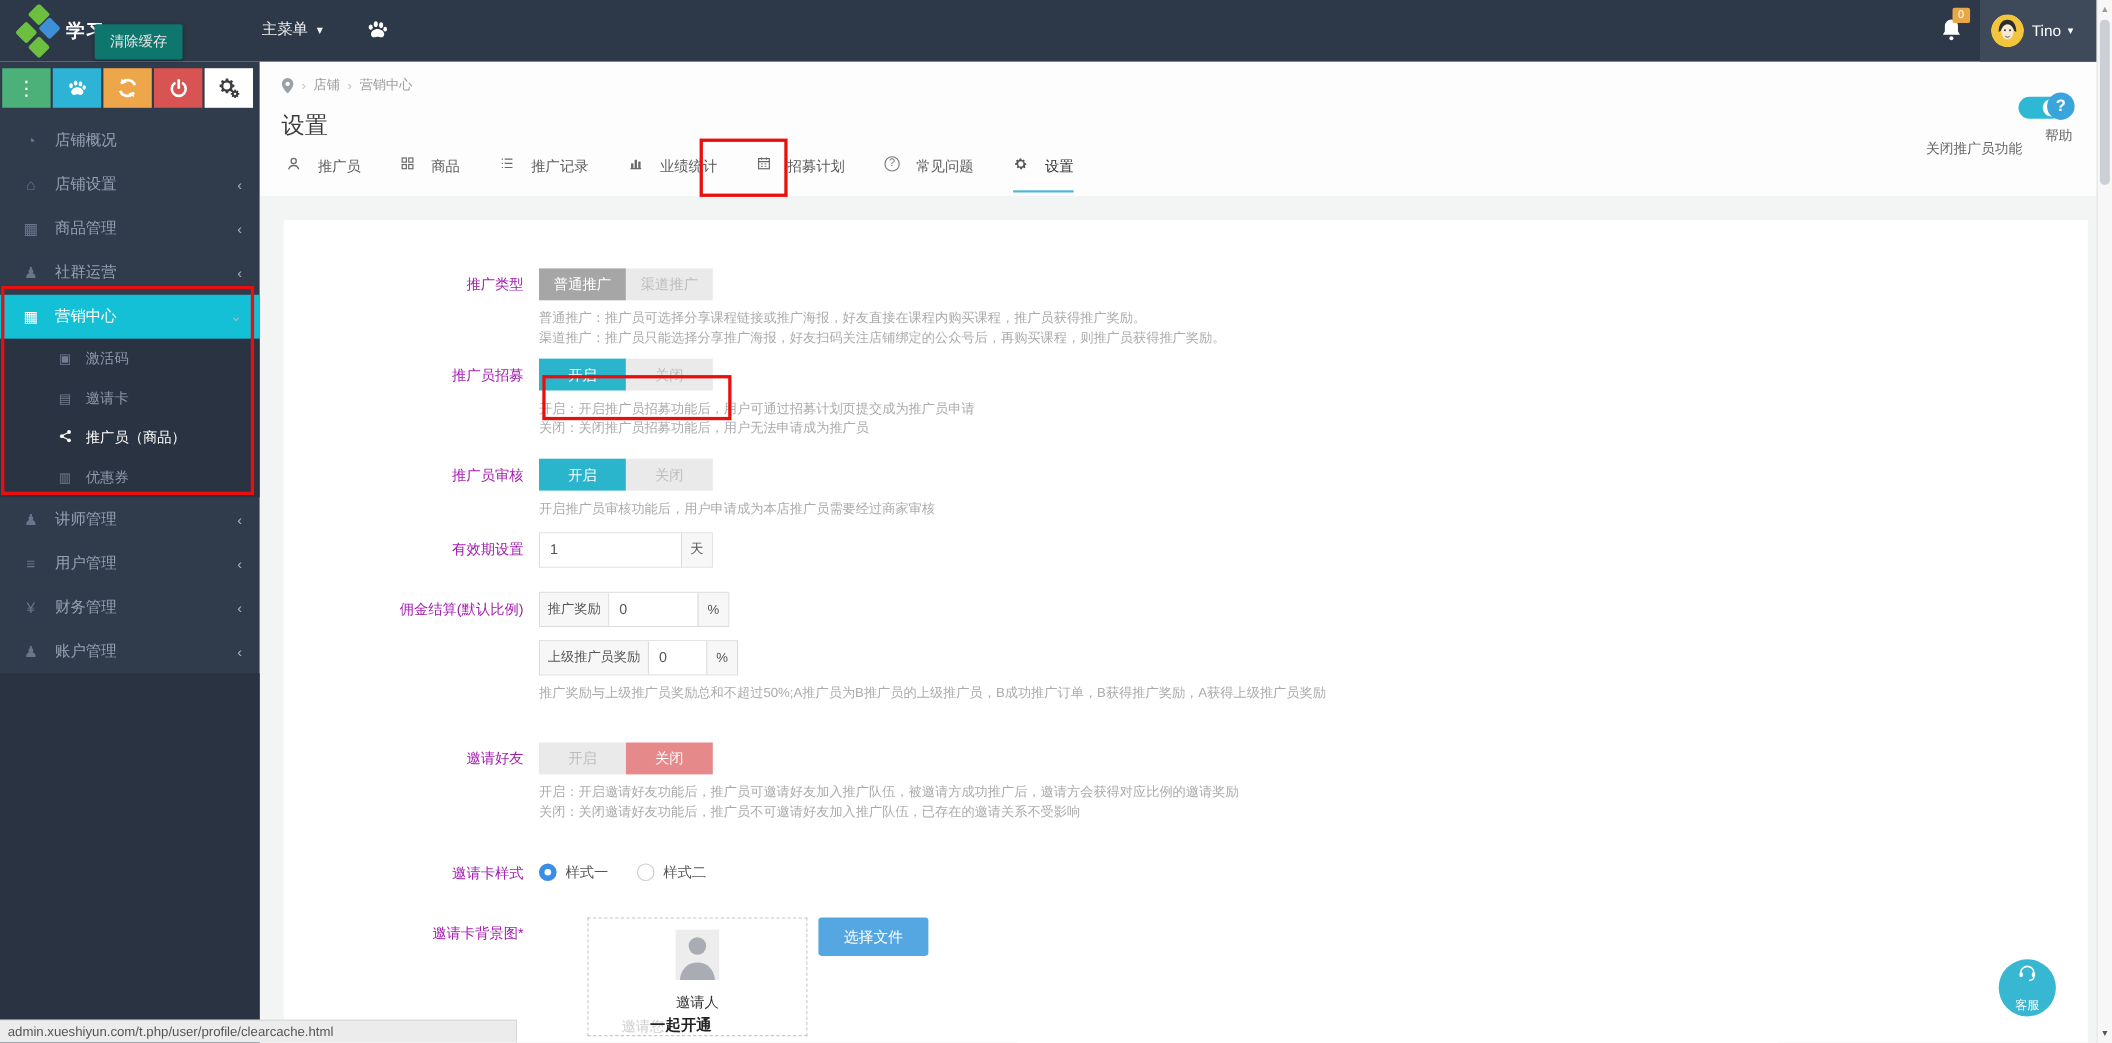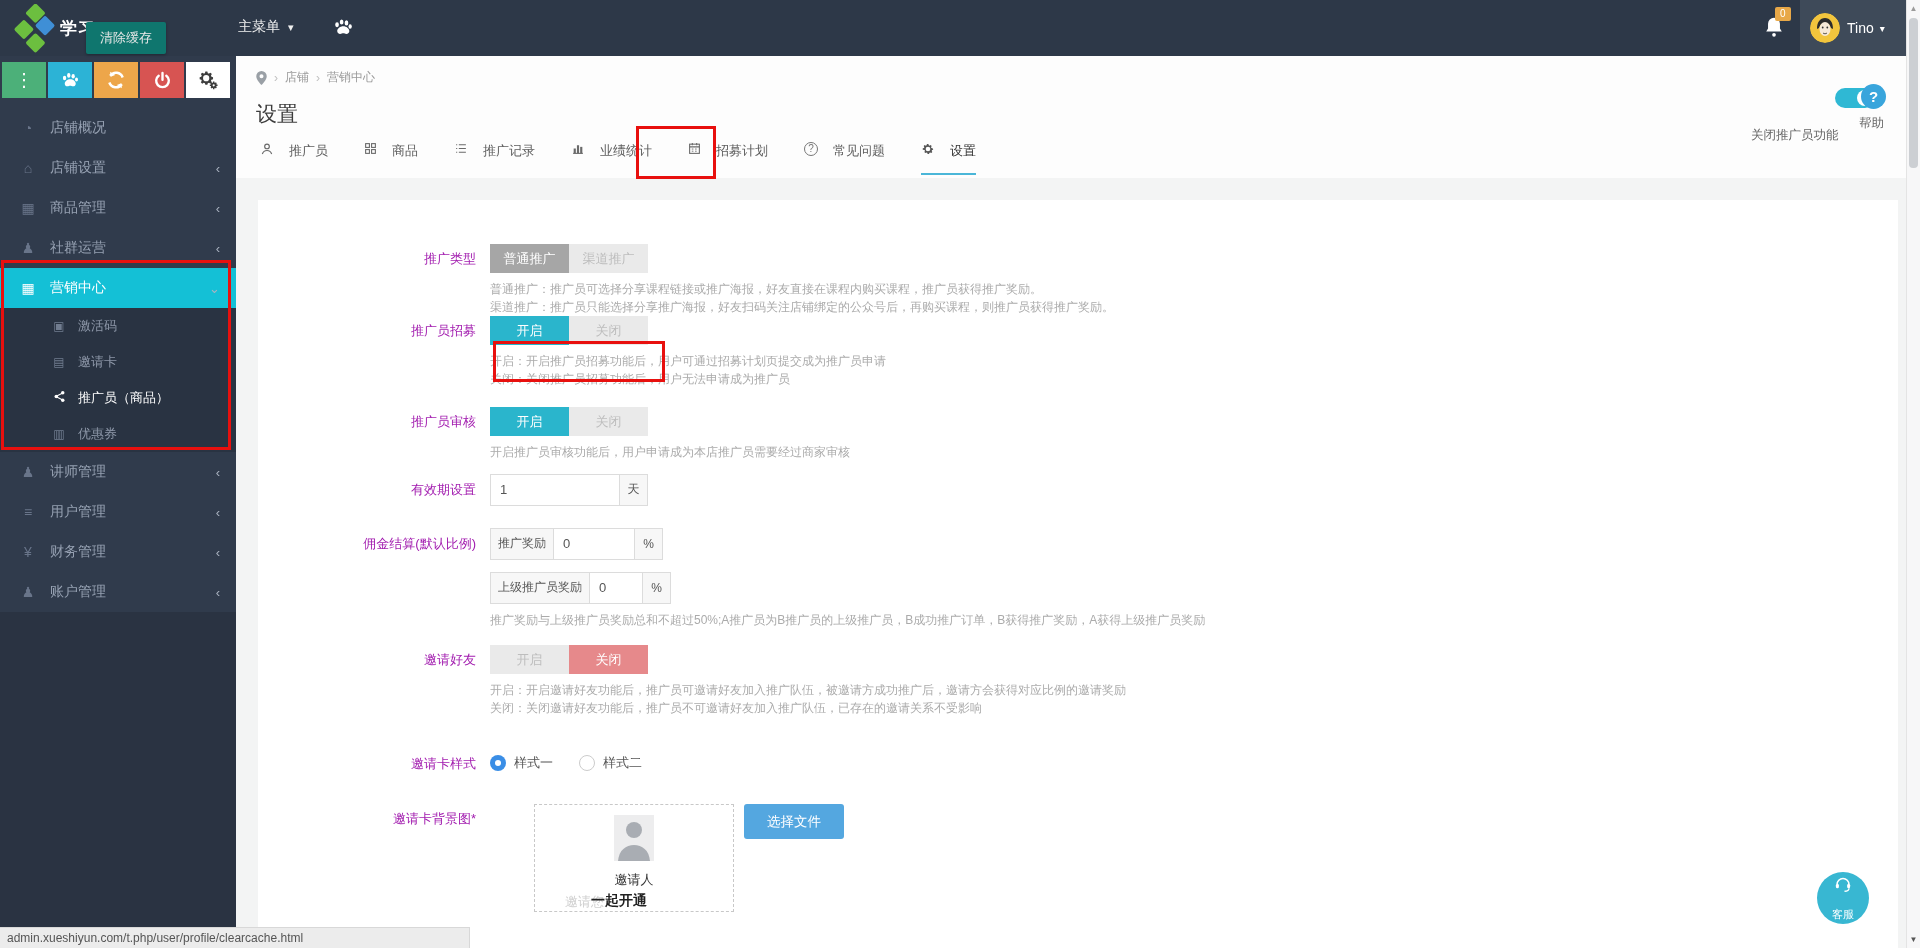--- a/index.html
+++ b/index.html
@@ -372,21 +372,21 @@
             <div class="seg on-gray">普通推广</div>
             <div class="seg off">渠道推广</div>
           </div>
           <div class="help">
             <div>普通推广：推广员可选择分享课程链接或推广海报，好友直接在课程内购买课程，推广员获得推广奖励。</div>
             <div>渠道推广：推广员只能选择分享推广海报，好友扫码关注店铺绑定的公众号后，再购买课程，则推广员获得推广奖励。</div>
           </div>
         </div>
       </div>
 
-      <div class="frow" style="">
+      <div class="frow" style="margin-top:10px;">
         <div class="flabel">推广员招募</div>
         <div class="fctrl">
           <div class="segs">
             <div class="seg on-cyan">开启</div>
             <div class="seg off">关闭</div>
           </div>
           <div class="help">
             <div>开启：开启推广员招募功能后，用户可通过招募计划页提交成为推广员申请</div>
             <div>关闭：关闭推广员招募功能后，用户无法申请成为推广员</div>
           </div>
@@ -429,21 +429,21 @@
             <span class="iaddon left">上级推广员奖励</span>
             <input type="text" value="0" style="">
             <span class="iaddon right">%</span>
           </div>
           <div class="help">
             <div>推广奖励与上级推广员奖励总和不超过50%;A推广员为B推广员的上级推广员，B成功推广订单，B获得推广奖励，A获得上级推广员奖励</div>
           </div>
         </div>
       </div>
 
-      <div class="frow" style="margin-top:16px;font-family:Liberation Serif, serif;">
+      <div class="frow" style="margin-top:36px;font-family:Liberation Serif, serif;">
         <div class="flabel">邀请好友</div>
         <div class="fctrl">
           <div class="segs">
             <div class="seg off">开启</div>
             <div class="seg on-red">关闭</div>
           </div>
           <div class="help">
             <div>开启：开启邀请好友功能后，推广员可邀请好友加入推广队伍，被邀请方成功推广后，邀请方会获得对应比例的邀请奖励</div>
             <div>关闭：关闭邀请好友功能后，推广员不可邀请好友加入推广队伍，已存在的邀请关系不受影响</div>
           </div>

